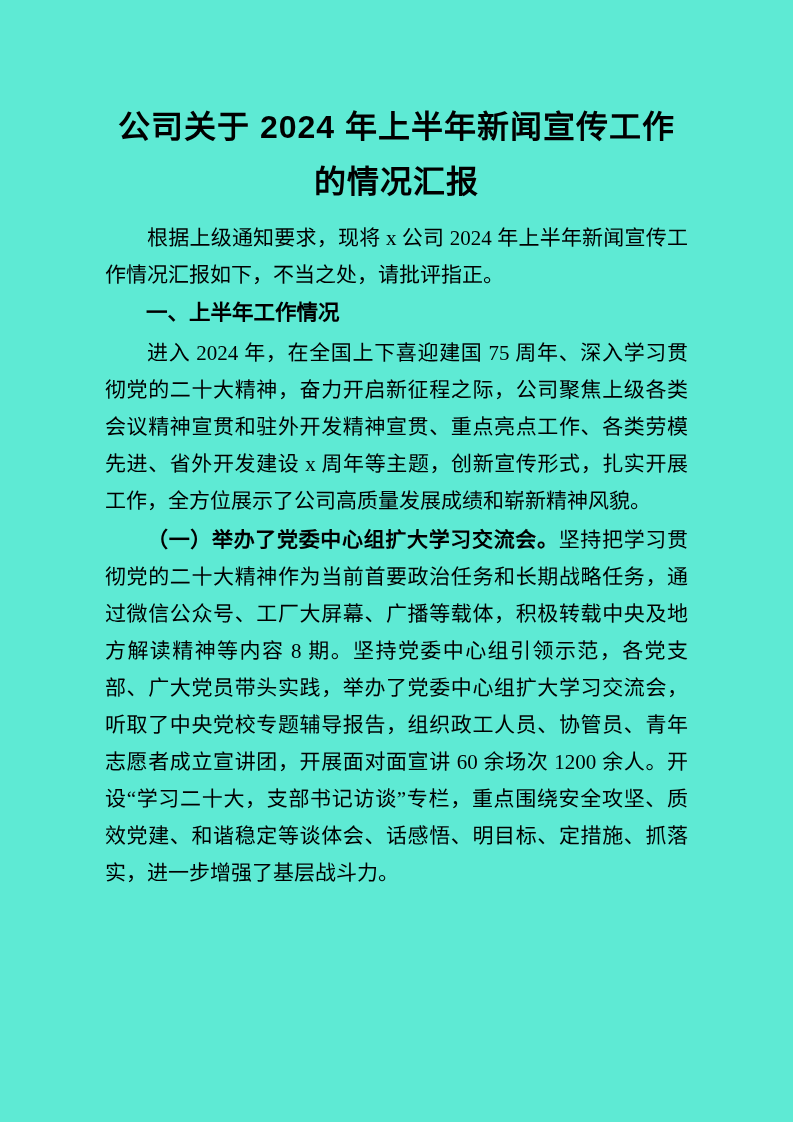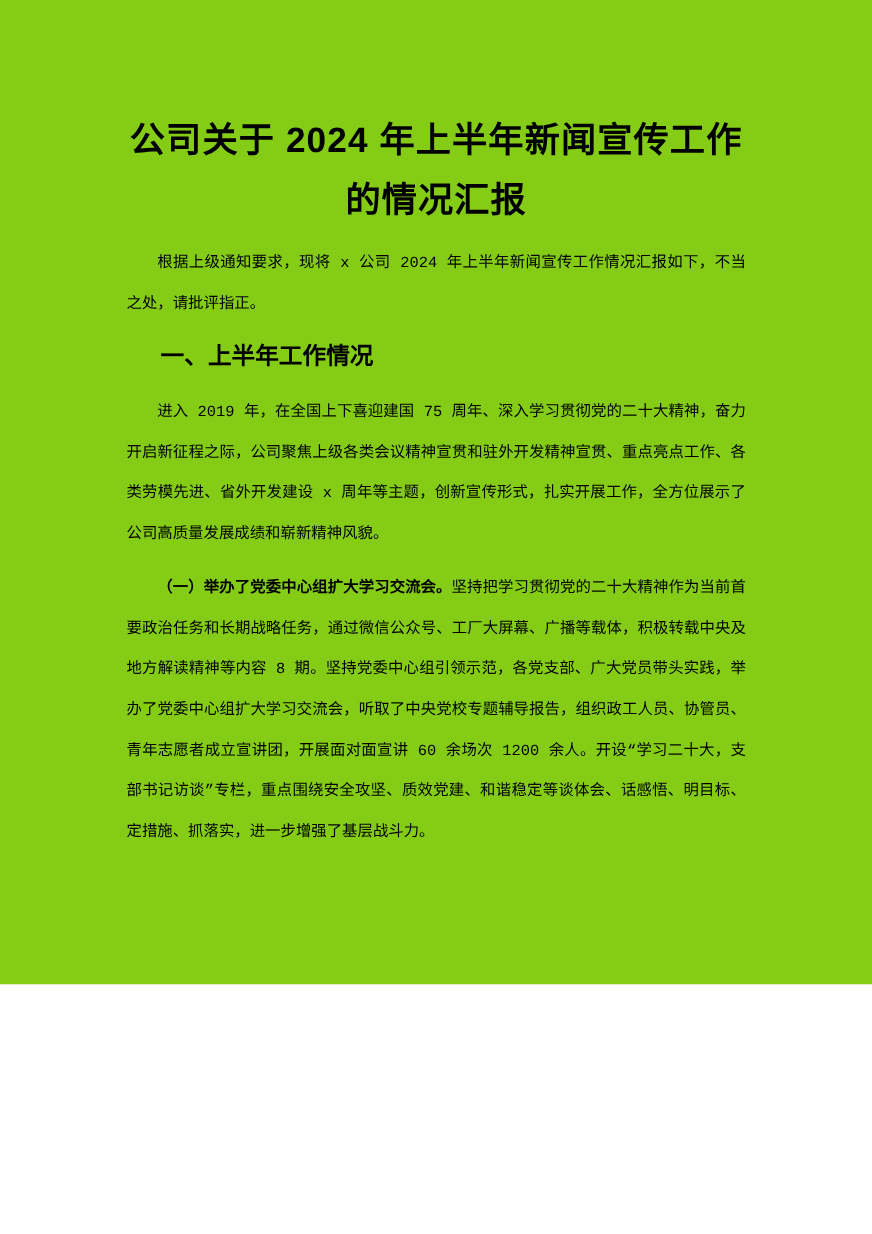--- a/index.html
+++ b/index.html
@@ -5,42 +5,42 @@
   html, body {
     margin: 0;
     padding: 0;
     background: #ffffff;
   }
   * { box-sizing: border-box; }
 
   .page {
     position: relative;
     width: 793px;
-    height: 895px;
+    height: 1122px;
     margin: 0 auto;
-    background: #84cc16;
+    background: #5eead4;
     color: #000000;
     padding: 100px 103px 40px 103px;
     overflow: hidden;
   }
 
   .doc-title {
     margin: 0 0 10px 0;
     font-family: "Liberation Sans", "DejaVu Sans", sans-serif;
     font-weight: 700;
     font-size: 32px;
     line-height: 55px;
     text-align: center;
     letter-spacing: 1px;
   }
 
   .body-para {
-    margin: 12px;
-    font-family: Liberation Mono, monospace;
-    font-size: 14px;
+    margin: 2px;
+    font-family: Liberation Serif, serif;
+    font-size: 21px;
     line-height: 37px;
     text-align: justify;
     text-indent: 2em;
     word-break: break-all;
   }
 
   .section-heading {
     margin: 0;
     font-family: Liberation Mono, monospace;
     font-weight: 700;
@@ -57,18 +57,18 @@
 <body>
 
 <div class="page">
 
   <h1 class="doc-title">公司关于 2024 年上半年新闻宣传工作的情况汇报</h1>
 
   <p class="body-para">根据上级通知要求，现将 x 公司 2024 年上半年新闻宣传工作情况汇报如下，不当之处，请批评指正。</p>
 
   <h2 class="section-heading">一、上半年工作情况</h2>
 
-  <p class="body-para">进入 2019 年，在全国上下喜迎建国 75 周年、深入学习贯彻党的二十大精神，奋力开启新征程之际，公司聚焦上级各类会议精神宣贯和驻外开发精神宣贯、重点亮点工作、各类劳模先进、省外开发建设 x 周年等主题，创新宣传形式，扎实开展工作，全方位展示了公司高质量发展成绩和崭新精神风貌。</p>
+  <p class="body-para">进入 2024 年，在全国上下喜迎建国 75 周年、深入学习贯彻党的二十大精神，奋力开启新征程之际，公司聚焦上级各类会议精神宣贯和驻外开发精神宣贯、重点亮点工作、各类劳模先进、省外开发建设 x 周年等主题，创新宣传形式，扎实开展工作，全方位展示了公司高质量发展成绩和崭新精神风貌。</p>
 
   <p class="body-para"><span class="lead">（一）举办了党委中心组扩大学习交流会。</span><span>坚持把学习贯彻党的二十大精神作为当前首要政治任务和长期战略任务，通过微信公众号、工厂大屏幕、广播等载体，积极转载中央及地方解读精神等内容 8 期。坚持党委中心组引领示范，各党支部、广大党员带头实践，举办了党委中心组扩大学习交流会，听取了中央党校专题辅导报告，组织政工人员、协管员、青年志愿者成立宣讲团，开展面对面宣讲 60 余场次 1200 余人。开设“学习二十大，支部书记访谈”专栏，重点围绕安全攻坚、质效党建、和谐稳定等谈体会、话感悟、明目标、定措施、抓落实，进一步增强了基层战斗力。</span></p>
 
 
 </div>
 
 </body></html>

